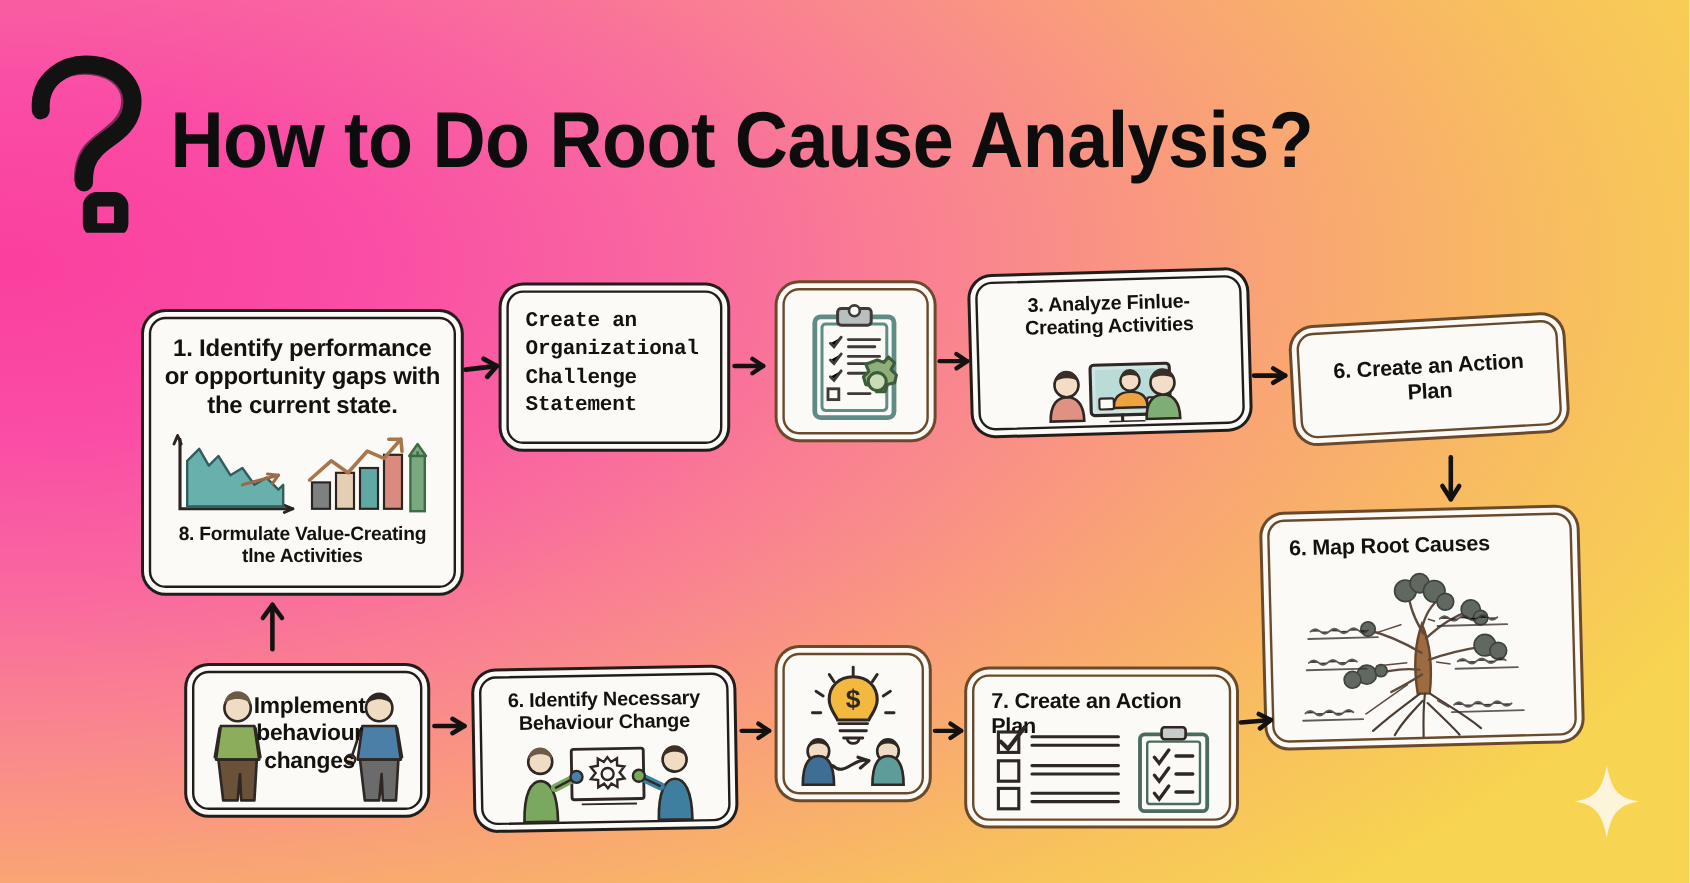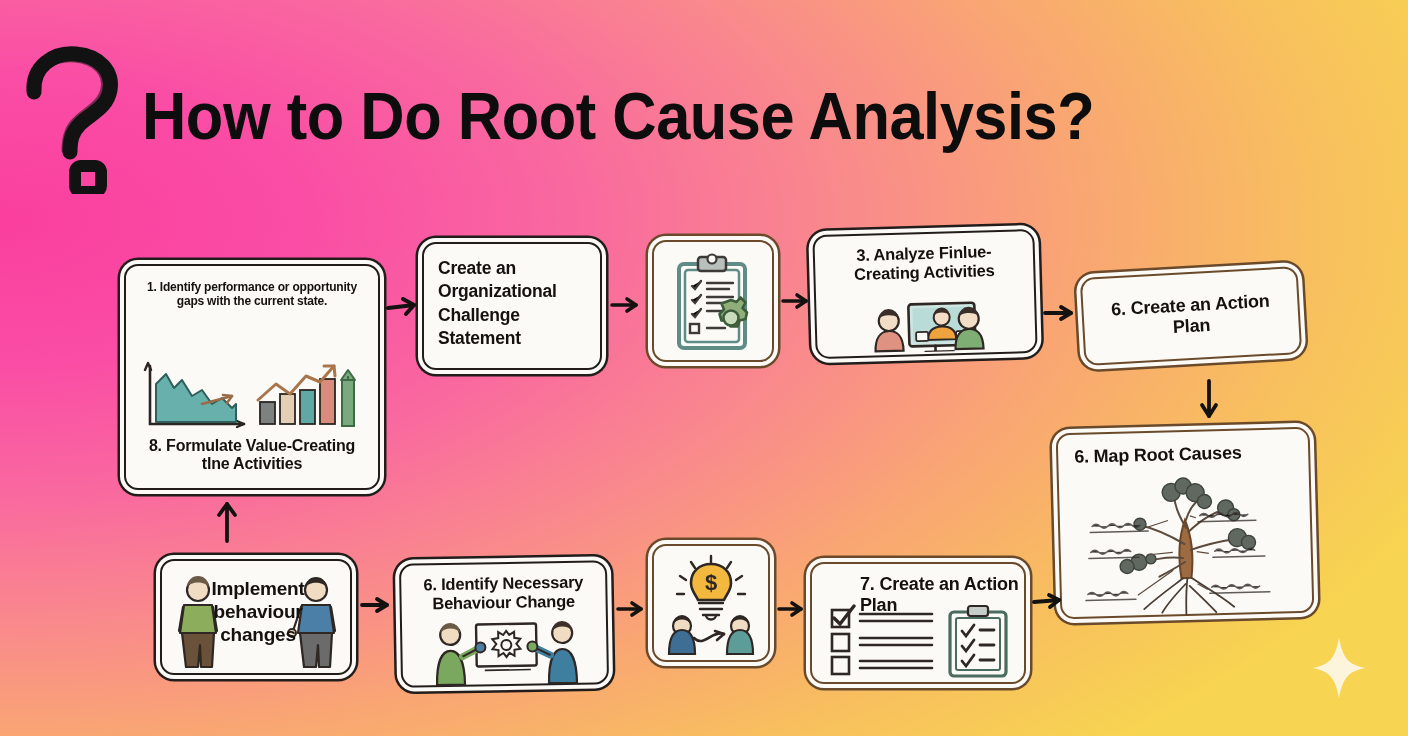--- a/index.html
+++ b/index.html
@@ -47,36 +47,36 @@
     color: #15110f;
     font-weight: 700;
     line-height: 1.17;
     text-align: center;
     letter-spacing: -0.2px;
   }
   .card-txt.left { text-align: left; }
 
   
   #card-gaps      { left: 124px; top: 264px; width: 256px; height: 226px; }
-  #card-org       { left: 422px; top: 242px; width: 180px; height: 128px; }
+  #card-org       { left: 422px; top: 242px; width: 180px; height: 128px; font-family: Liberation Mono, monospace; }
   #card-clipboard { left: 652px; top: 240px; width: 122px; height: 122px; }
   #card-analyze   { left: 814px; top: 232px; width: 222px; height: 124px;
                     transform: rotate(-1.6deg); }
   #card-plan6     { left: 1082px; top: 272px; width: 218px; height: 88px;
                     transform: rotate(-3.2deg); }
   #card-roots     { left: 1058px; top: 430px; width: 254px; height: 186px;
                     transform: rotate(-1.5deg); }
   #card-impl      { left: 160px; top: 542px; width: 192px; height: 116px; margin-top: 17px; }
   #card-ident     { left: 400px; top: 562px; width: 208px; height: 124px;
                     transform: rotate(-1deg); }
   #card-bulb      { left: 652px; top: 544px; width: 118px; height: 118px; }
-  #card-plan7     { left: 810px; top: 562px; width: 216px; height: 122px; padding-left: 34px; }
-
-  
-  #card-gaps .t-top { font-size: 12px; padding: 14px 10px 0; }
+  #card-plan7     { left: 810px; top: 562px; width: 216px; height: 122px; }
+
+  
+  #card-gaps .t-top { font-size: 20px; padding: 14px 10px 0; }
   #card-gaps .t-bot { font-size: 16px; padding: 0 8px; position: absolute;
                       left: 0; right: 0; bottom: 14px; }
   #card-org .card-txt { font-size: 17.5px; padding: 13px 0 0 14px; line-height: 1.33; }
   #card-analyze .card-txt { font-size: 16.5px; padding: 10px 10px 0; }
   #card-plan6 .card-txt { font-size: 18px; padding: 0 10px;
                           height: 100%; display: flex; align-items: center;
                           justify-content: center; }
   #card-roots .card-txt { font-size: 18px; padding: 12px 0 0 16px; text-align: left; }
   #card-impl .card-txt { font-size: 19px; line-height: 1.22;
                          position: absolute; left: 44px; right: 40px; top: 16px; }

